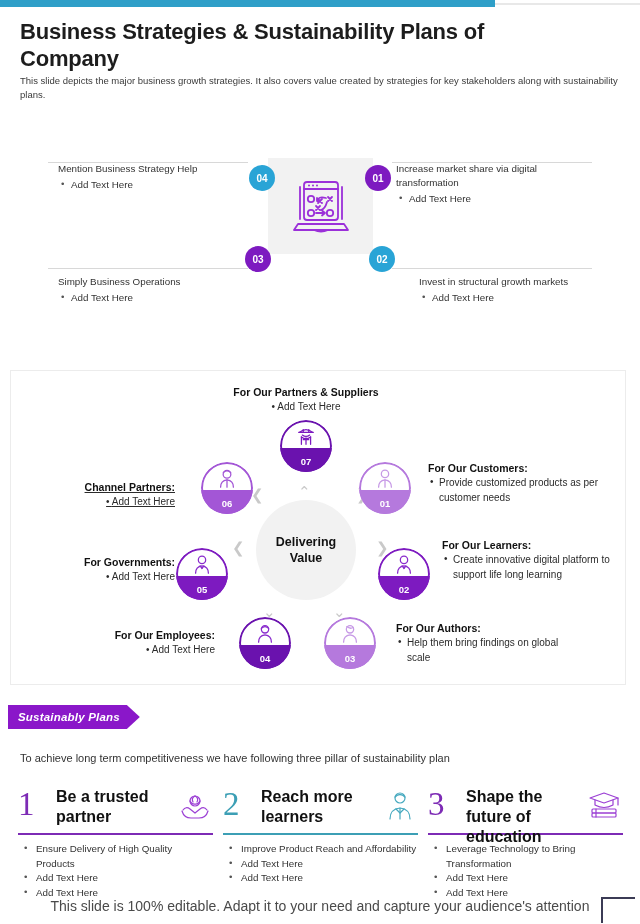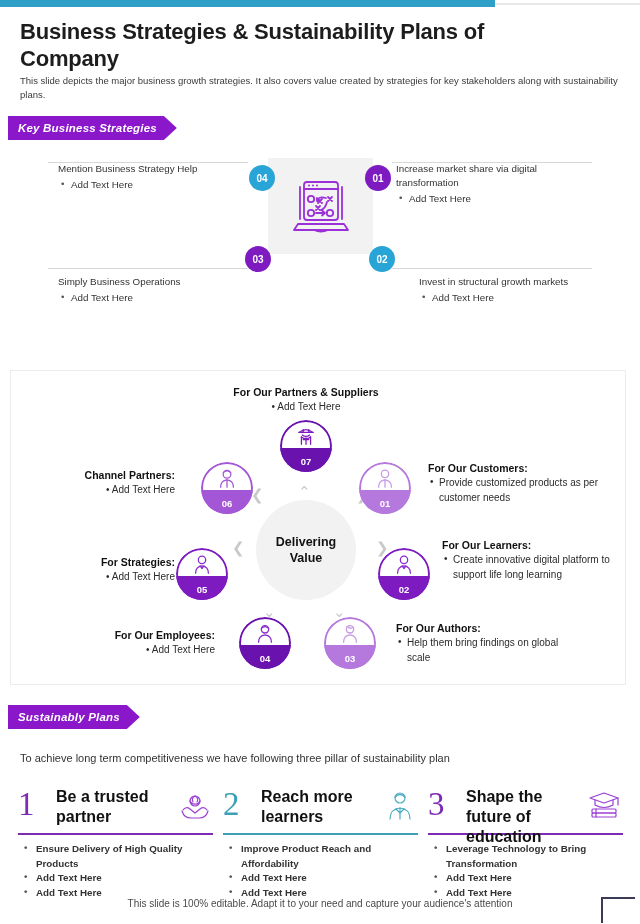--- a/index.html
+++ b/index.html
@@ -137,44 +137,43 @@
     position:absolute; left:0; top:2px; font-size:33px; font-weight:normal;
     line-height:1; color:var(--pc); font-family:"Liberation Serif", serif;
   }
   .pillar .ptitle {
     position:absolute; left:38px; top:1px; width:112px;
     font-size:16px; font-weight:bold; line-height:1.25; color:#111;
   }
   .pillar .picon { position:absolute; right:2px; top:4px; }
   .pillar .prule { height:2px; background:var(--pc); margin-top:1px; }
   .pillar ul { list-style:none; margin-top:7px; font-size:9.8px; line-height:1.5; color:#333; }
-  .pillar li { position:relative; padding-left:18px;font-weight:bold; }
+  .pillar li { position:relative; padding-left:18px; }
   .pillar li:before { content:"\2022"; position:absolute; left:6px; top:-1px; color:#555; }
 
   .footer {
     position:absolute; left:0; top:898px; width:640px; text-align:center;
-    font-size:10px; color:#4a4a4a;
+    font-size:14px; color:#4a4a4a;
   }
   .corner {
     position:absolute; right:5px; bottom:1px; width:34px; height:26px;
     border-left:2px solid #3b3b55; border-top:2px solid #3b3b55;
   }
 </style>
 </head>
 <body>
 
 <div class="slide">
 
   <div class="topbar"></div>
   <div class="topbar-rest"></div>
 
   <div class="title">Business Strategies &amp; Sustainability Plans of Company</div>
   <div class="subtitle">This slide depicts the major business growth strategies. It also covers value created by strategies for key stakeholders along with sustainability plans.</div>
 
-  <div class="ribbon" id="ribbon-key">Key Business Strategies</div>
 
   <div class="sec1">
 
     <div class="hline hl-tl"></div>
     <div class="hline hl-tr"></div>
     <div class="hline hl-bl"></div>
     <div class="hline hl-br"></div>
 
     <div class="strat-center">
       <svg width="62" height="58" viewBox="0 0 62 58">
@@ -342,36 +341,36 @@
     <div class="fill">03</div>
   </div>
 
   <div class="dv-label dv-center-lbl" style="left:186px; top:385px; width:240px;">
     <div class="hd">For Our Partners &amp; Suppliers</div>
     <ul>
         <li>Add Text Here</li>
       </ul>
   </div>
 
-  <div class="dv-label dv-left" style="left:30px; top:468px; width:145px;">
+  <div class="dv-label dv-left" style="left:30px; top:480px; width:145px;text-decoration:underline;">
     <div class="hd">Channel Partners:</div>
     <ul>
         <li>Add Text Here</li>
       </ul>
   </div>
 
   <div class="dv-label dv-right" style="left:428px; top:461px; width:180px;">
     <div class="hd">For Our Customers:</div>
     <ul>
         <li>Provide customized products as per customer needs</li>
       </ul>
   </div>
 
   <div class="dv-label dv-left" style="left:25px; top:555px; width:150px;">
-    <div class="hd">For Strategies:</div>
+    <div class="hd">For Governments:</div>
     <ul>
         <li>Add Text Here</li>
       </ul>
   </div>
 
   <div class="dv-label dv-right" style="left:442px; top:538px; width:168px;">
     <div class="hd">For Our Learners:</div>
     <ul>
         <li>Create innovative digital platform to support life long learning</li>
       </ul>

